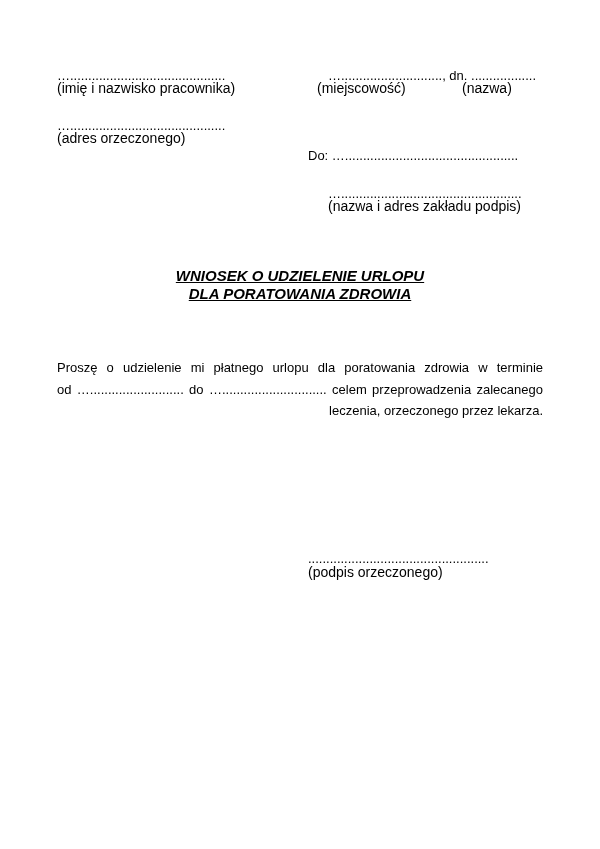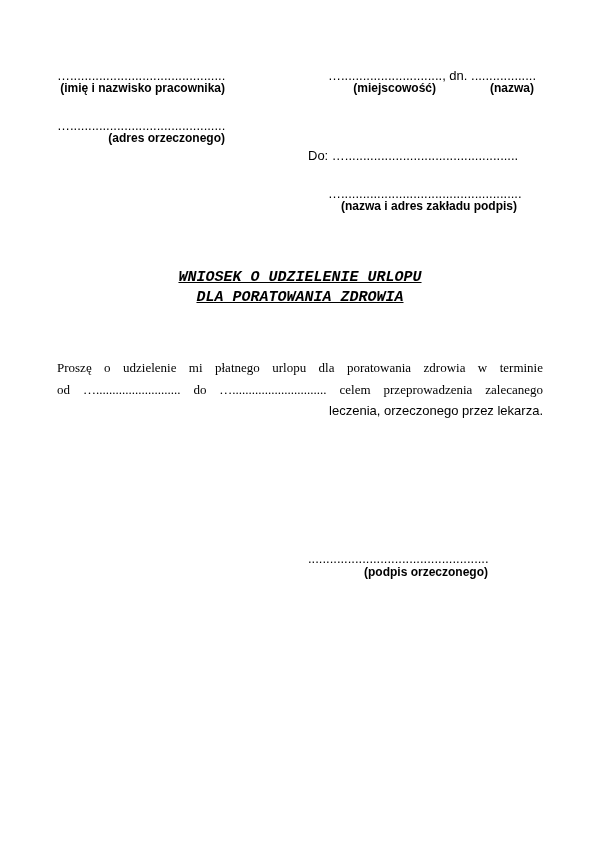--- a/index.html
+++ b/index.html
@@ -17,53 +17,50 @@
     font-size: 13px;
     overflow: hidden;
   }
   .abs {
     position: absolute;
     white-space: nowrap;
     line-height: 15px;
   }
   .caption {
     position: absolute;
-    font-size: 12px;
+    font-size: 14px;
     line-height: 10px;
-    text-align: right;
+    text-align: left;
     white-space: nowrap;
-    font-weight: bold;
   }
   .doc-title {
     position: absolute;
     top: 267px;
     left: 0;
     width: 600px;
     text-align: center;
     font-weight: bold;
     font-style: italic;
     font-size: 15px;
     line-height: 17.5px;
   }
   .doc-title .tline {
     text-decoration: underline;
-    font-family: Liberation Mono, monospace;
   }
   .body-par {
     position: absolute;
     top: 357px;
     left: 57px;
     width: 486px;
     font-size: 13px;
     line-height: 21.5px;
   }
   .jline {
     text-align: justify;
     text-align-last: justify;
-    font-family: Liberation Serif, serif;
   }
   .lastline {
     text-align: right;
   }
 </style>
 </head>
 <body>
 
 <div class="page">
 

